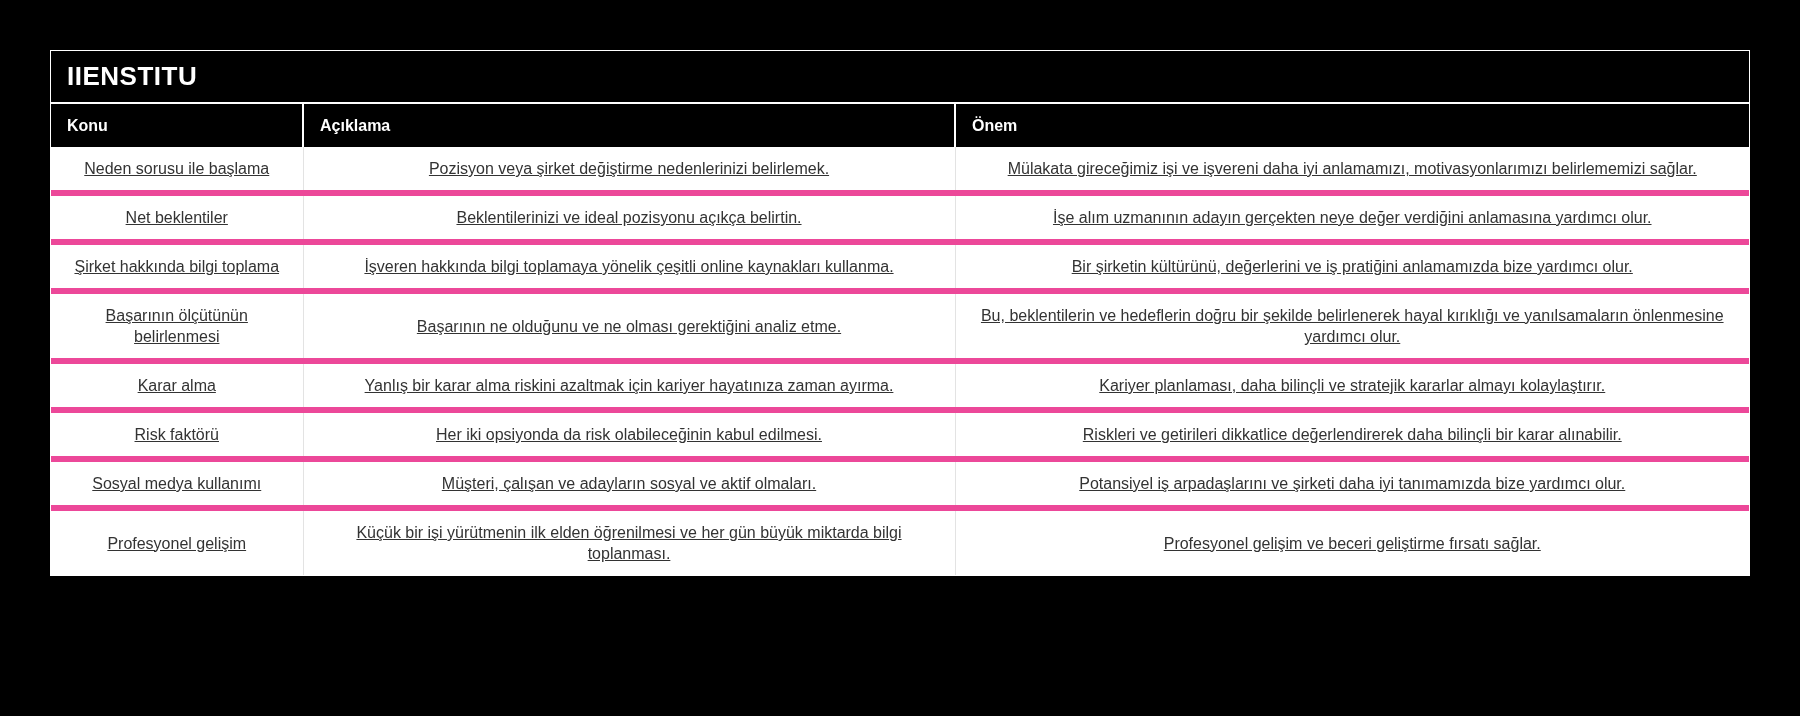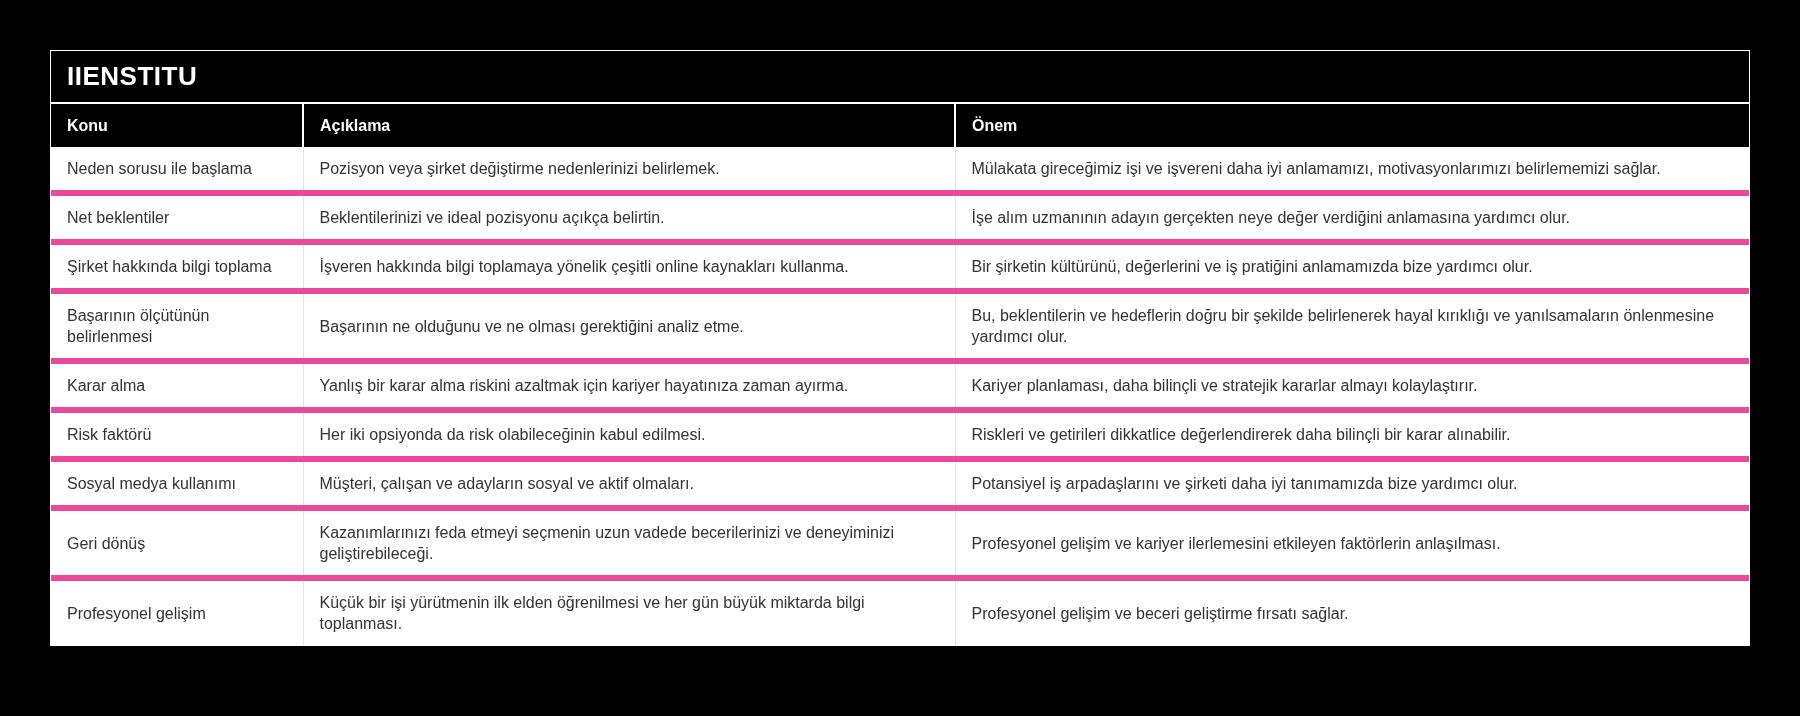--- a/index.html
+++ b/index.html
@@ -50,25 +50,26 @@
     padding: 11px 16px;
     line-height: 21px;
     vertical-align: middle;
   }
   table.data-table th + th { border-left: 2px solid #ffffff; margin-left: 32px; }
   table.data-table td {
     background: #ffffff;
     color: #333333;
     font-size: 16px;
     font-weight: 400;
-    text-align: left;
+    text-align: center;
     padding: 11px 16px;
     line-height: 21px;
     vertical-align: middle;
     overflow: hidden;
+    text-decoration: underline;
   }
   table.data-table td + td { border-left: 1px solid #e3e3e3; margin-top: 20px; }
   table.data-table tbody tr + tr td { border-top: 6px solid #ec4899; }
 </style>
 </head>
 <body>
 
 <div class="frame">
   <div class="table-title">IIENSTITU</div>
 
@@ -123,25 +124,20 @@
           <td>Riskleri ve getirileri dikkatlice değerlendirerek daha bilinçli bir karar alınabilir.</td>
         </tr>
 
         <tr>
           <td>Sosyal medya kullanımı</td>
           <td>Müşteri, çalışan ve adayların sosyal ve aktif olmaları.</td>
           <td>Potansiyel iş arpadaşlarını ve şirketi daha iyi tanımamızda bize yardımcı olur.</td>
         </tr>
 
 
-        <tr>
-          <td>Geri dönüş</td>
-          <td>Kazanımlarınızı feda etmeyi seçmenin uzun vadede becerilerinizi ve deneyiminizi geliştirebileceği.</td>
-          <td>Profesyonel gelişim ve kariyer ilerlemesini etkileyen faktörlerin anlaşılması.</td>
-        </tr>
 
         <tr>
           <td>Profesyonel gelişim</td>
           <td>Küçük bir işi yürütmenin ilk elden öğrenilmesi ve her gün büyük miktarda bilgi toplanması.</td>
           <td>Profesyonel gelişim ve beceri geliştirme fırsatı sağlar.</td>
         </tr>
       </tbody>
   </table>
 </div>
 

